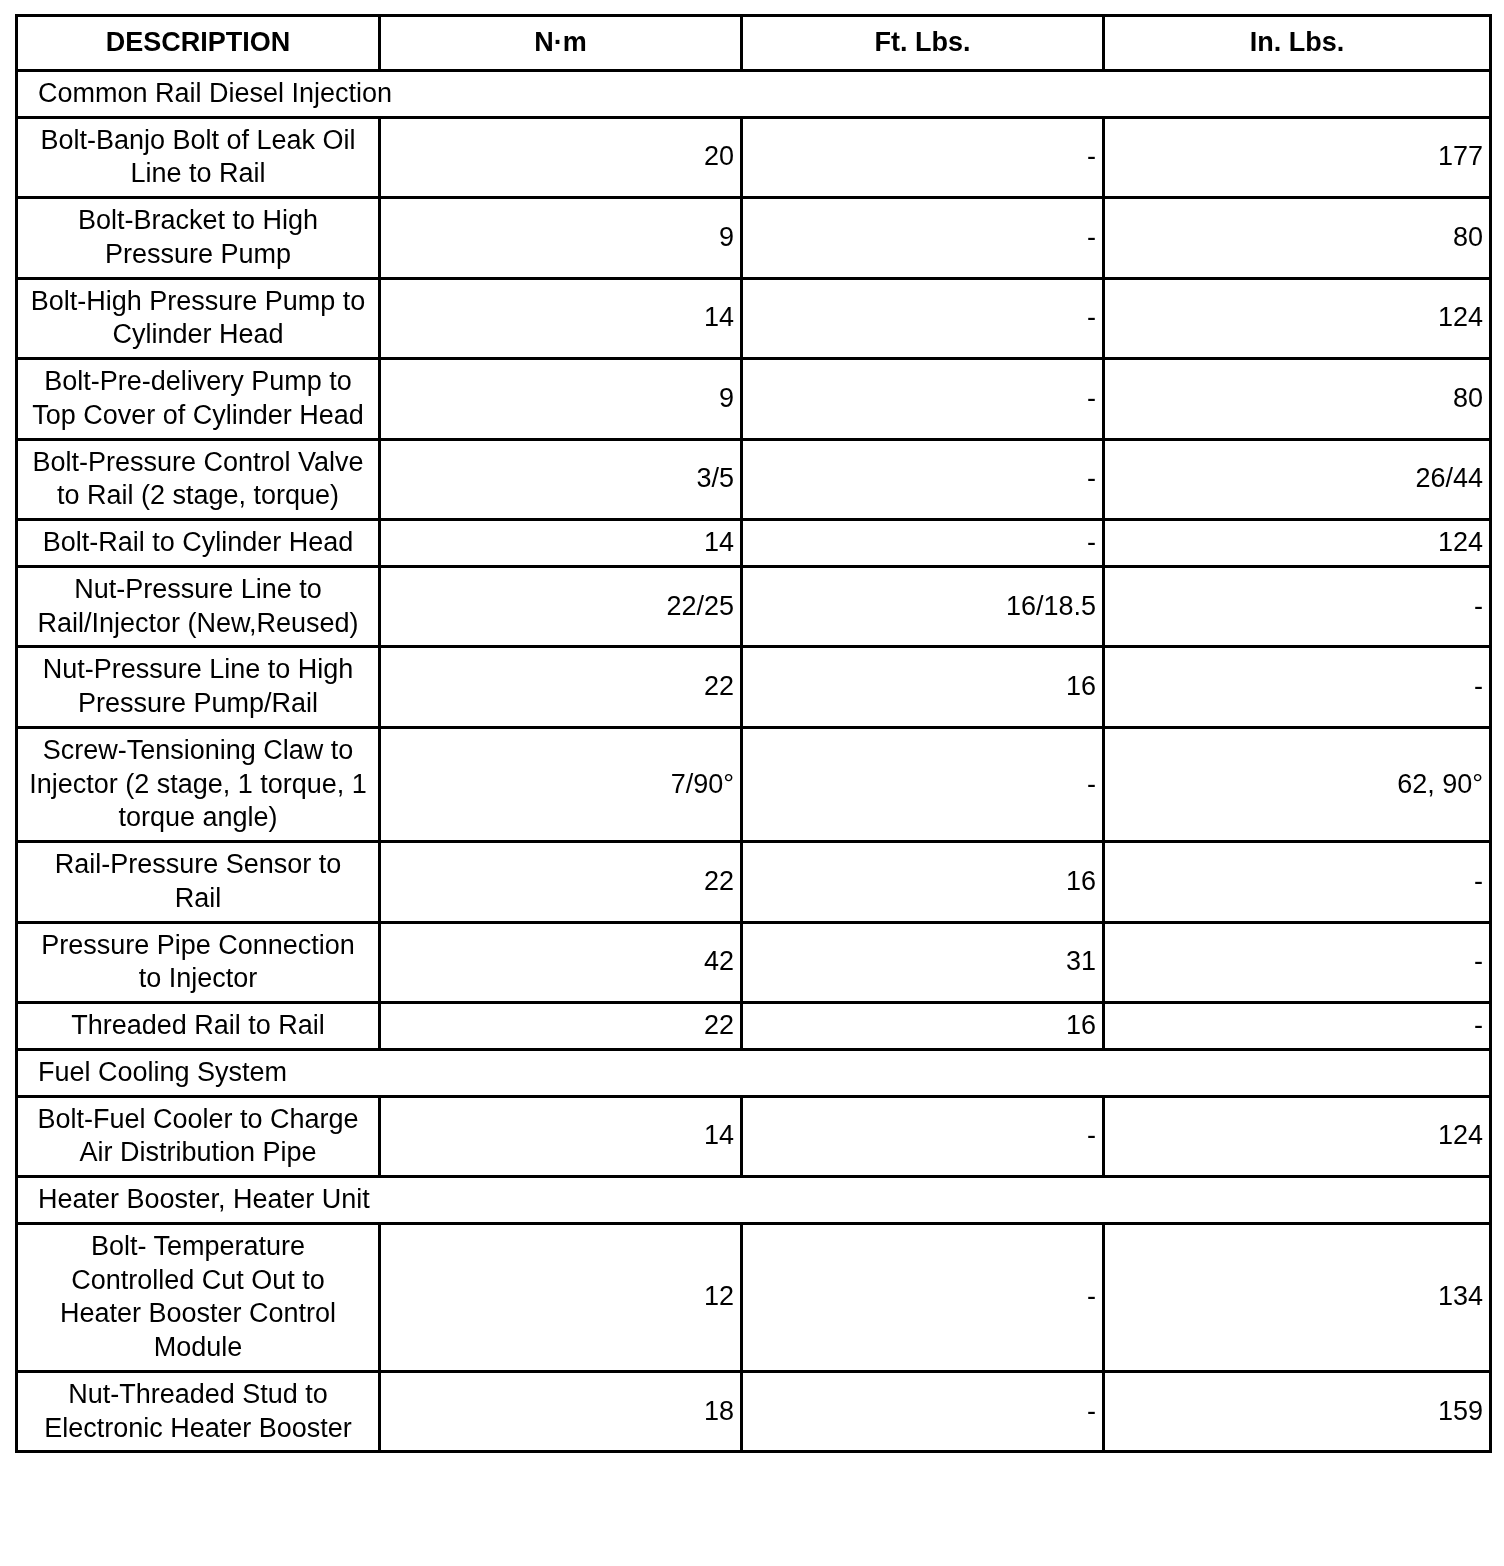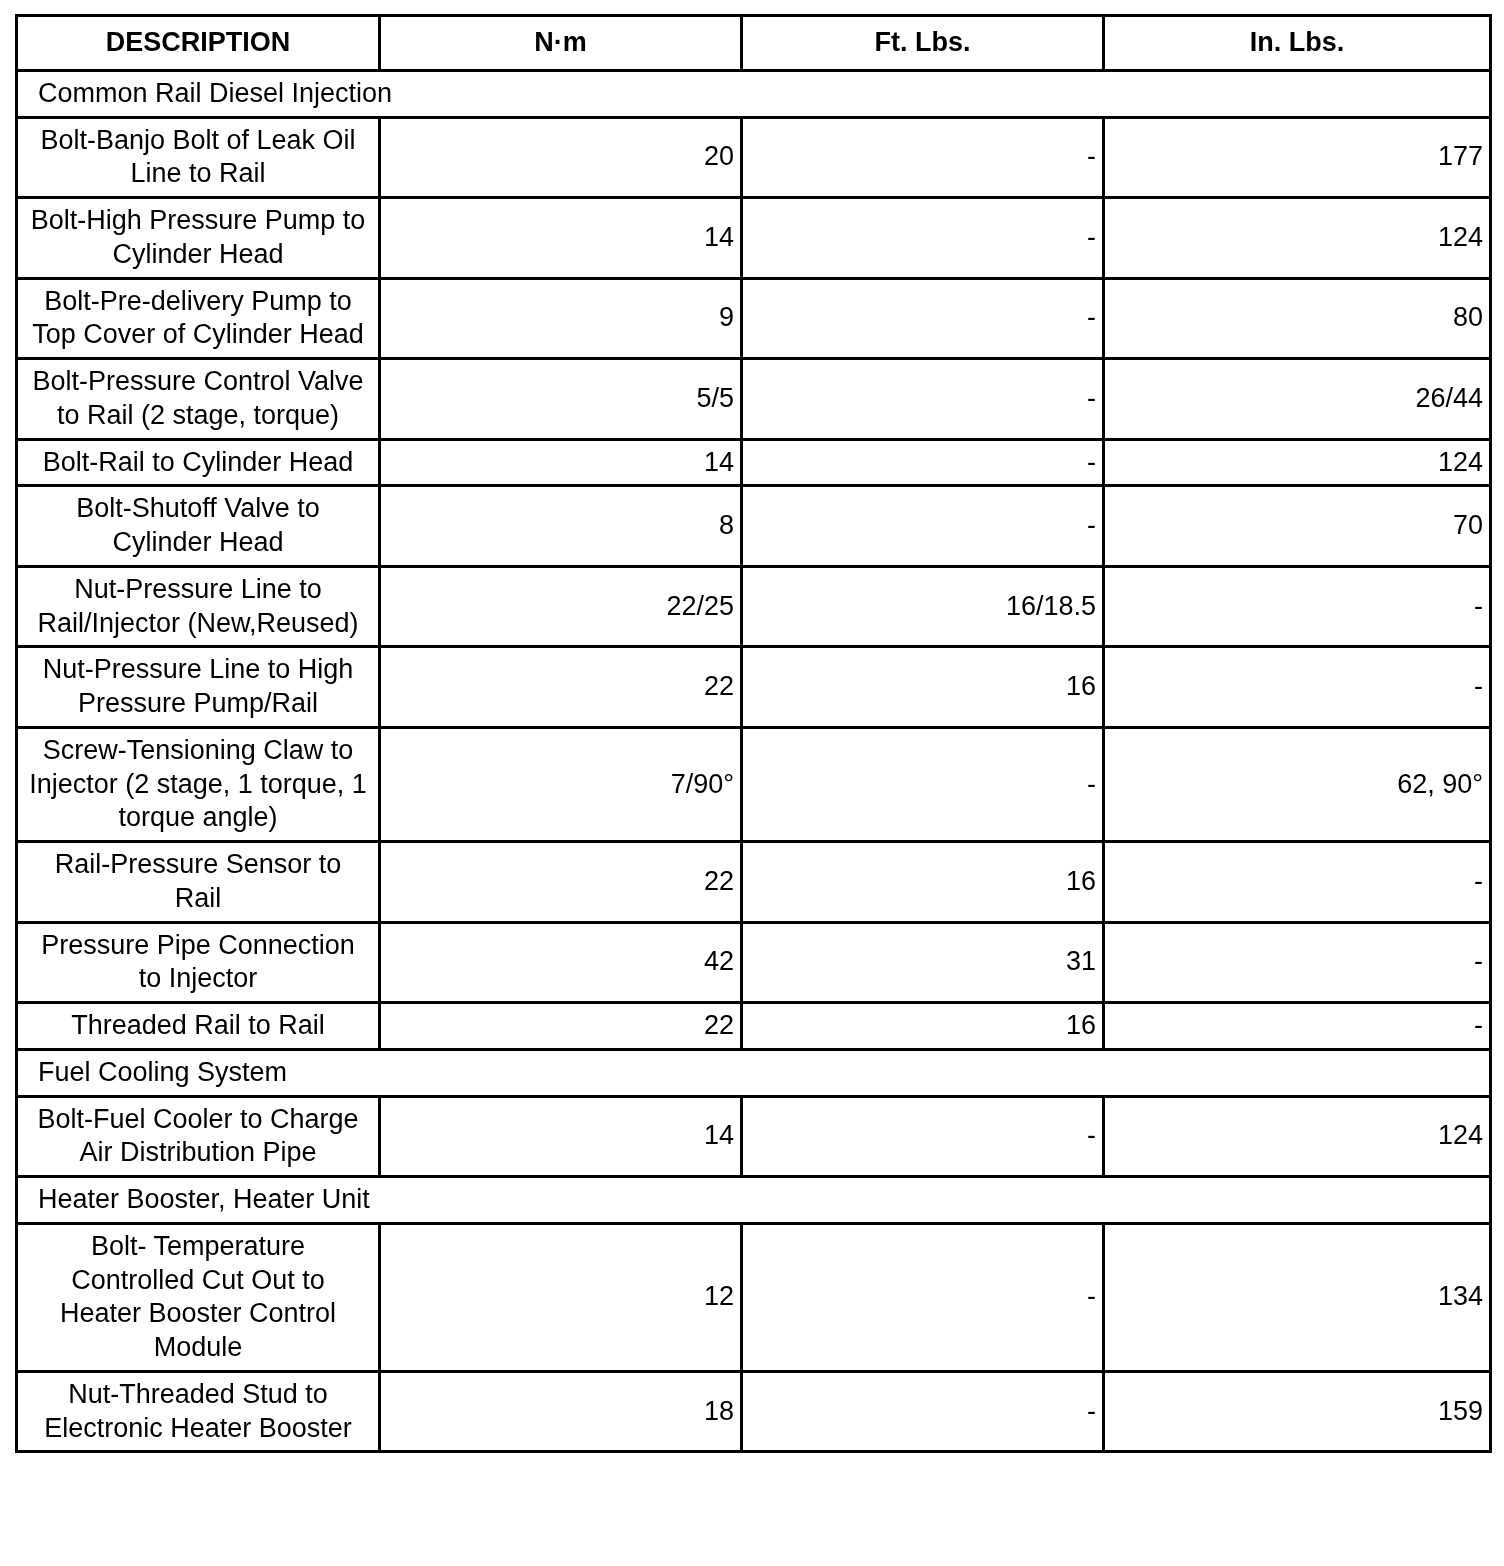--- a/index.html
+++ b/index.html
@@ -71,48 +71,48 @@
         <tr>
           <td colspan="4" class="section-cell">Common Rail Diesel Injection</td>
         </tr>
         <tr>
           <td class="desc-cell">Bolt-Banjo Bolt of Leak Oil Line to Rail</td>
           <td class="value-cell">20</td>
           <td class="value-cell">-</td>
           <td class="value-cell">177</td>
         </tr>
         <tr>
+          <td class="desc-cell">Bolt-Bracket to High Pressure Pump</td>
+          <td class="value-cell">9</td>
+          <td class="value-cell">-</td>
+          <td class="value-cell">80</td>
+        </tr>
+        <tr>
           <td class="desc-cell">Bolt-High Pressure Pump to Cylinder Head</td>
           <td class="value-cell">14</td>
           <td class="value-cell">-</td>
           <td class="value-cell">124</td>
         </tr>
         <tr>
           <td class="desc-cell">Bolt-Pre-delivery Pump to Top Cover of Cylinder Head</td>
           <td class="value-cell">9</td>
           <td class="value-cell">-</td>
           <td class="value-cell">80</td>
         </tr>
         <tr>
           <td class="desc-cell">Bolt-Pressure Control Valve to Rail (2 stage, torque)</td>
-          <td class="value-cell">5/5</td>
+          <td class="value-cell">3/5</td>
           <td class="value-cell">-</td>
           <td class="value-cell">26/44</td>
         </tr>
         <tr>
           <td class="desc-cell">Bolt-Rail to Cylinder Head</td>
           <td class="value-cell">14</td>
           <td class="value-cell">-</td>
           <td class="value-cell">124</td>
-        </tr>
-        <tr>
-          <td class="desc-cell">Bolt-Shutoff Valve to Cylinder Head</td>
-          <td class="value-cell">8</td>
-          <td class="value-cell">-</td>
-          <td class="value-cell">70</td>
         </tr>
         <tr>
           <td class="desc-cell">Nut-Pressure Line to Rail/Injector (New,Reused)</td>
           <td class="value-cell">22/25</td>
           <td class="value-cell">16/18.5</td>
           <td class="value-cell">-</td>
         </tr>
         <tr>
           <td class="desc-cell">Nut-Pressure Line to High Pressure Pump/Rail</td>
           <td class="value-cell">22</td>

